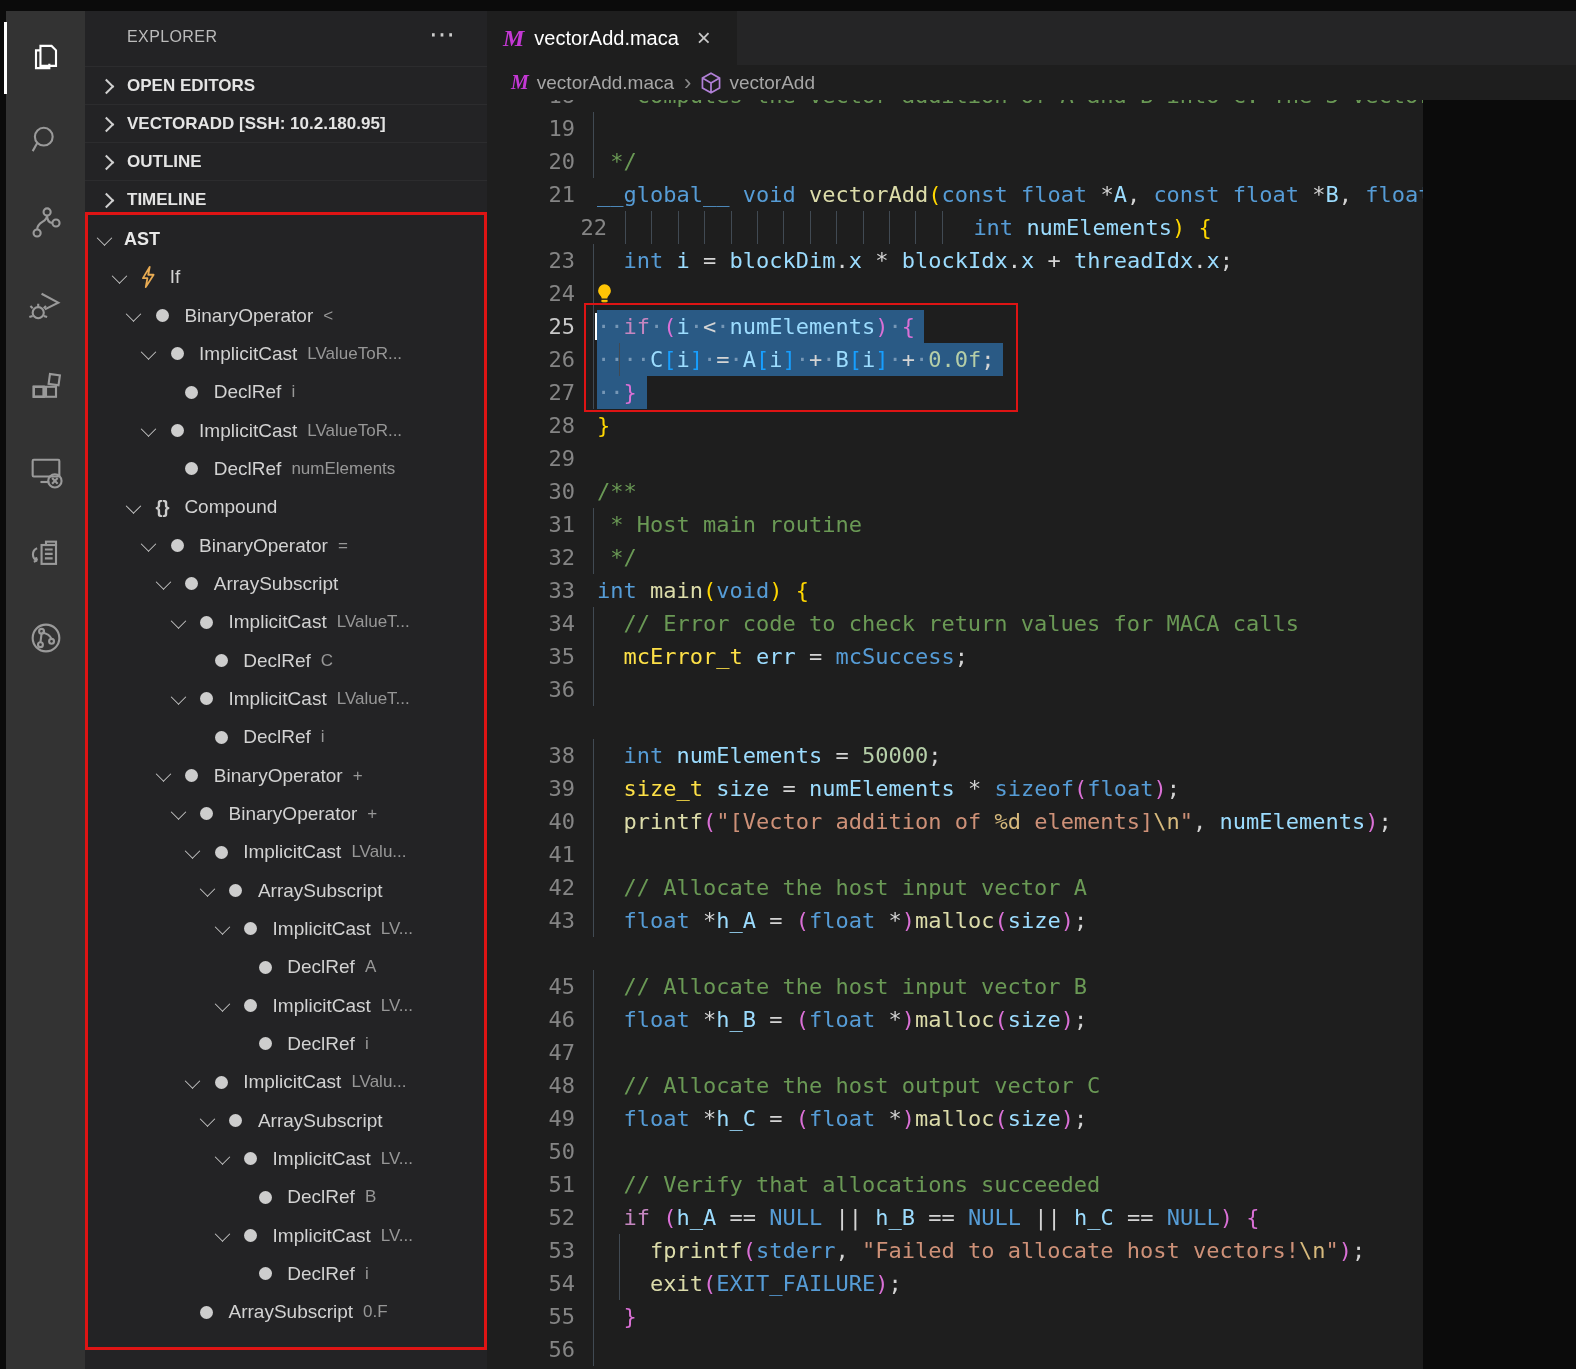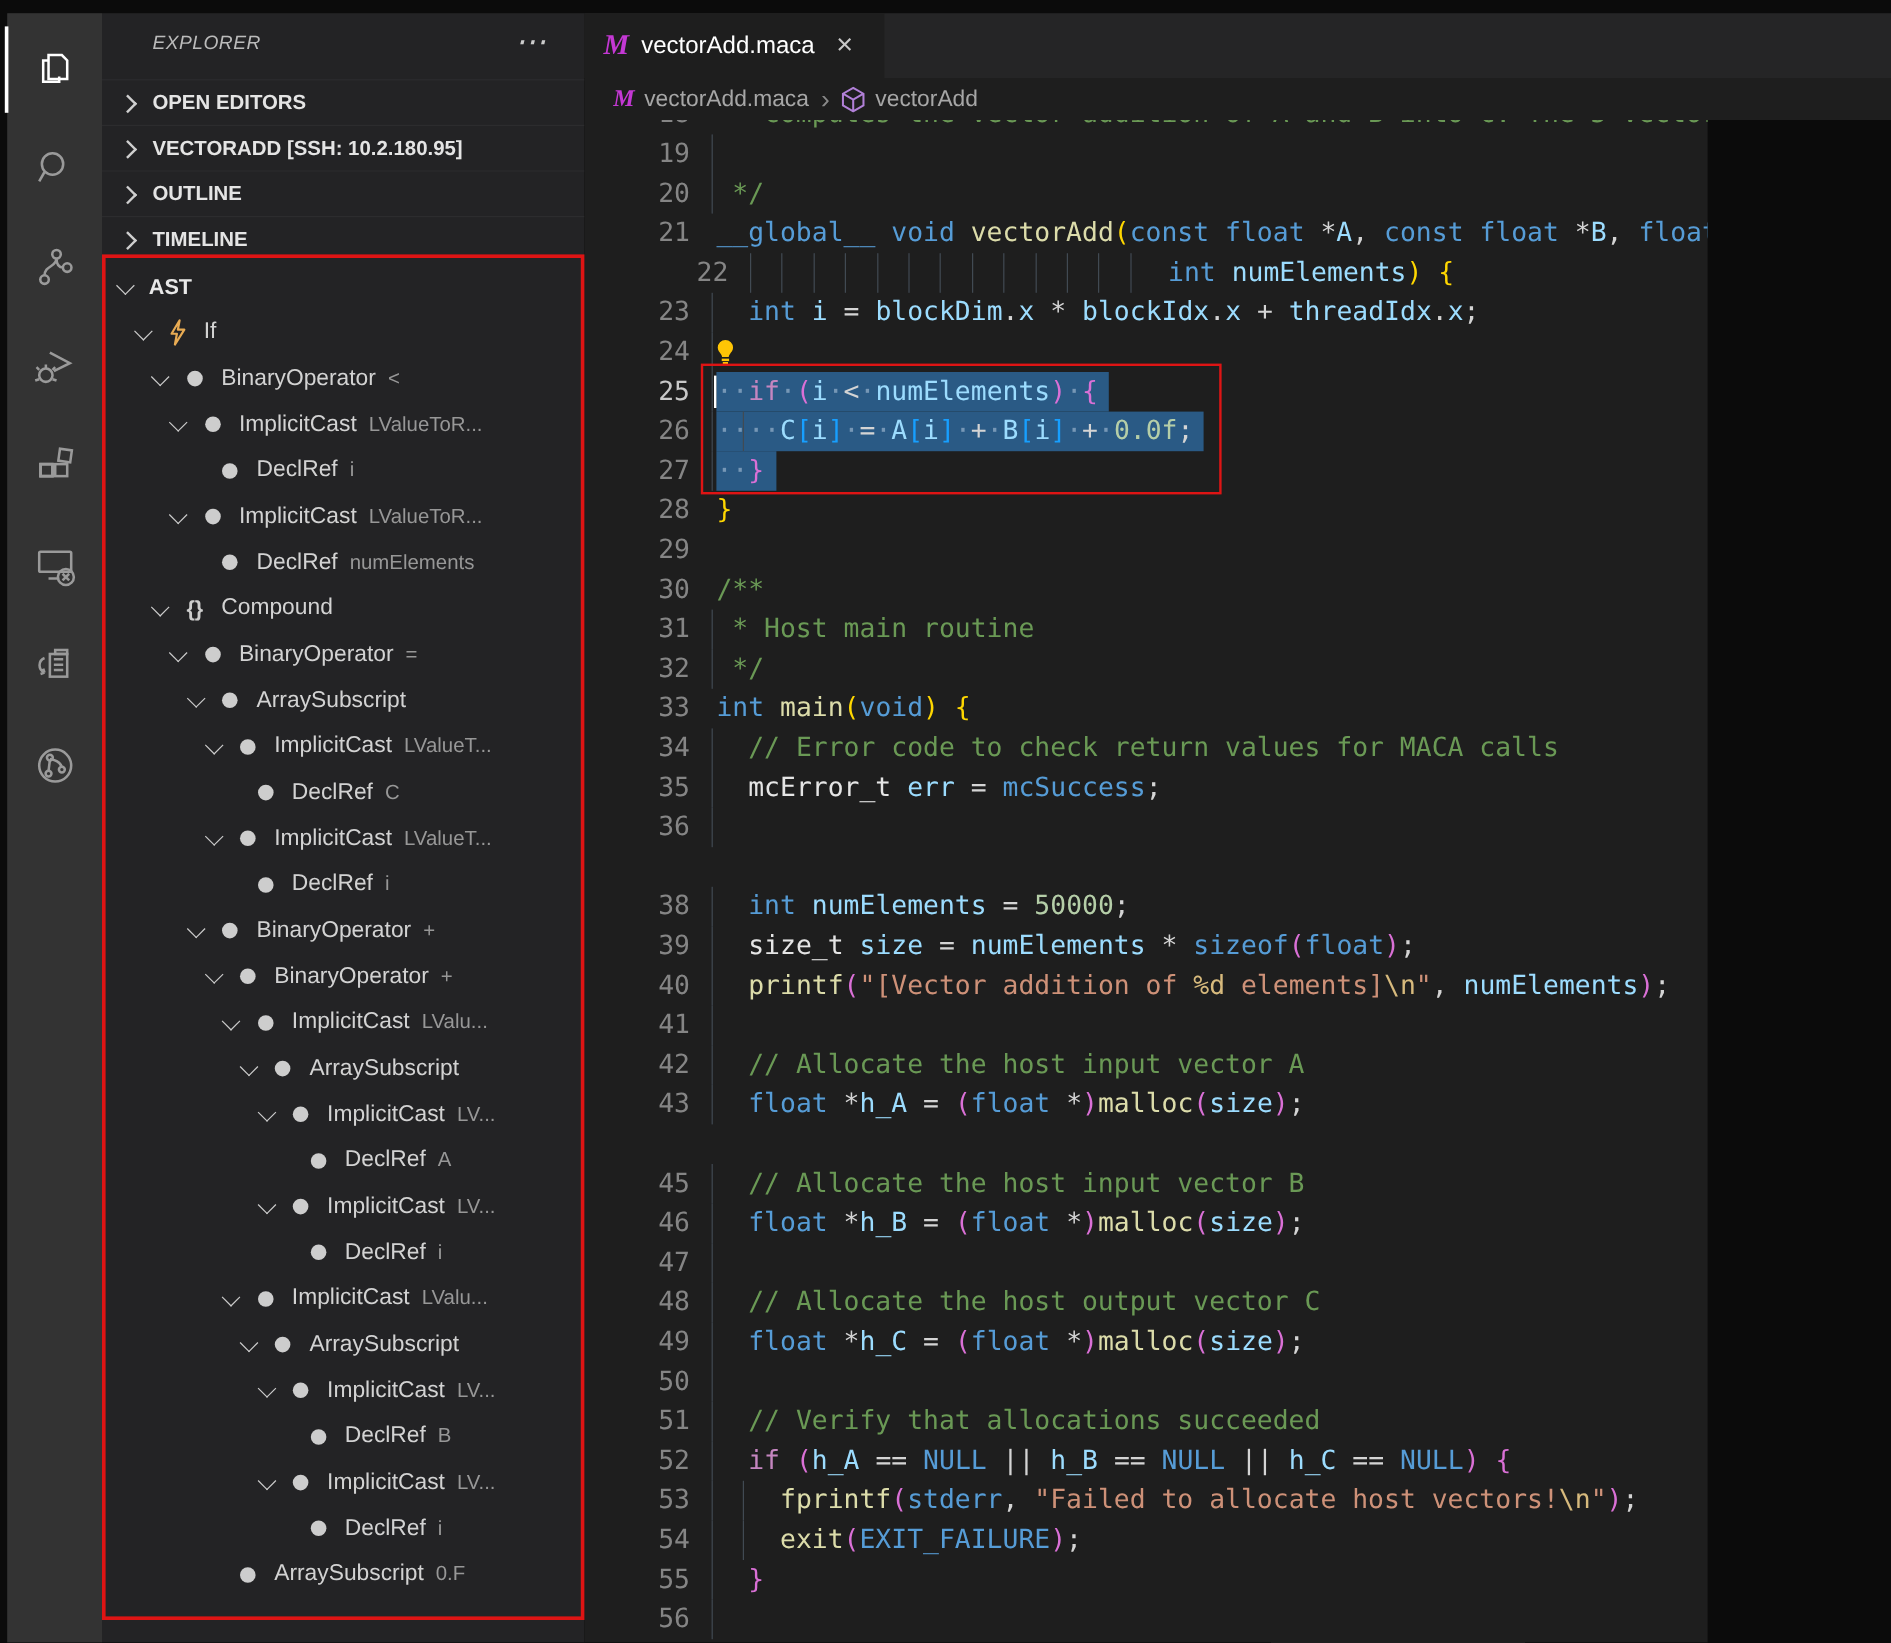--- a/index.html
+++ b/index.html
@@ -6,21 +6,21 @@
   .screen{position:relative;width:1576px;height:1369px;overflow:hidden;
     font-family:"Liberation Sans",sans-serif;background:#0b0b0b;}
   
   .activitybar{position:absolute;left:6px;top:11px;width:79px;height:1358px;background:#333333;}
   .active-indicator{position:absolute;left:-2px;top:5px;width:3px;height:72px;background:#ffffff;}
   .ab-item{position:absolute;left:0;width:79px;height:80px;display:flex;align-items:center;justify-content:center;cursor:pointer;}
   .ab-item svg{stroke:#9a9a9a;fill:none;stroke-width:1.9;}
   .ab-item.active svg{stroke:#ffffff;}
   
   .sidebar{position:absolute;left:85px;top:11px;width:402px;height:1358px;background:#232325;}
-  .sb-header{position:absolute;left:0;top:0;width:100%;height:52px;display:flex;align-items:center;font-style:italic;}
+  .sb-header{position:absolute;left:0;top:0;width:100%;height:52px;display:flex;align-items:center;}
   .sb-title{color:#bbbbbb;font-size:16px;letter-spacing:.4px;margin-left:42px;}
   .sb-more{position:absolute;right:30px;top:8px;color:#cccccc;font-size:26px;letter-spacing:2px;cursor:pointer;}
   .section{position:absolute;left:0;width:100%;height:38px;display:flex;align-items:center;border-top:1px solid #2c2c2e;cursor:pointer;}
   .schev{width:9px;height:9px;border-right:2px solid #cfcfcf;border-bottom:2px solid #cfcfcf;
     transform:rotate(-45deg);margin-left:16px;margin-right:15px;flex:none;}
   .slabel{color:#e4e4e4;font-weight:bold;font-size:17px;white-space:nowrap;}
   
   .trow{position:absolute;left:0;width:100%;height:38px;display:flex;align-items:center;cursor:pointer;white-space:nowrap;overflow:hidden;}
   .tchev{width:10px;height:10px;border-right:1.8px solid #cccccc;border-bottom:1.8px solid #cccccc;
     transform:rotate(45deg) translate(-1px,-1px);flex:none;margin-right:14px;}
@@ -47,21 +47,21 @@
   .cl{position:absolute;left:0;width:100%;height:33px;font-family:"DejaVu Sans Mono",monospace;
     font-size:22px;line-height:33px;}
   .cl .num{position:absolute;left:0;top:0;width:88px;text-align:right;color:#858585;}
   .cl .num.on{color:#c8c8c8;}
   .cl .ltx{position:absolute;left:110px;top:0;white-space:pre;}
   .selbg{position:absolute;left:110px;top:0;height:33px;background:#2a5a85;}
   .guide{position:absolute;top:0;width:1px;height:33px;background:#414a53;}
   .cursor{position:absolute;left:108px;top:3px;width:2px;height:27px;background:#ffffff;}
   .bulb{position:absolute;left:108px;top:5px;}
   
-  .c{color:#6A9955}.k{color:#569CD6}.m{color:#C586C0}.f{color:#DCDCAA}.t{color:#e5e5e5}
+  .c{color:#6A9955}.k{color:#569CD6}.m{color:#C586C0}.f{color:#DCDCAA}.t{color:#fde047}
   .v{color:#9CDCFE}.n{color:#B5CEA8}.s{color:#CE9178}.e{color:#D7BA7D}.p{color:#D4D4D4}
   .x{color:#D4D4D4}.g1{color:#FFD700}.g2{color:#DA70D6}.g3{color:#179FFF}
   .w{color:rgba(225,236,250,0.42)}
   
   .ann{position:absolute;border-style:solid;border-color:#de1414;pointer-events:none;z-index:9;}
   .ann.sidebar-ann{left:85px;top:212px;width:396px;height:1132px;border-width:3px;}
   .ann.editor-ann{left:584px;top:303px;width:430px;height:105px;border-width:2px;}
 </style>
 </head>
 <body>

